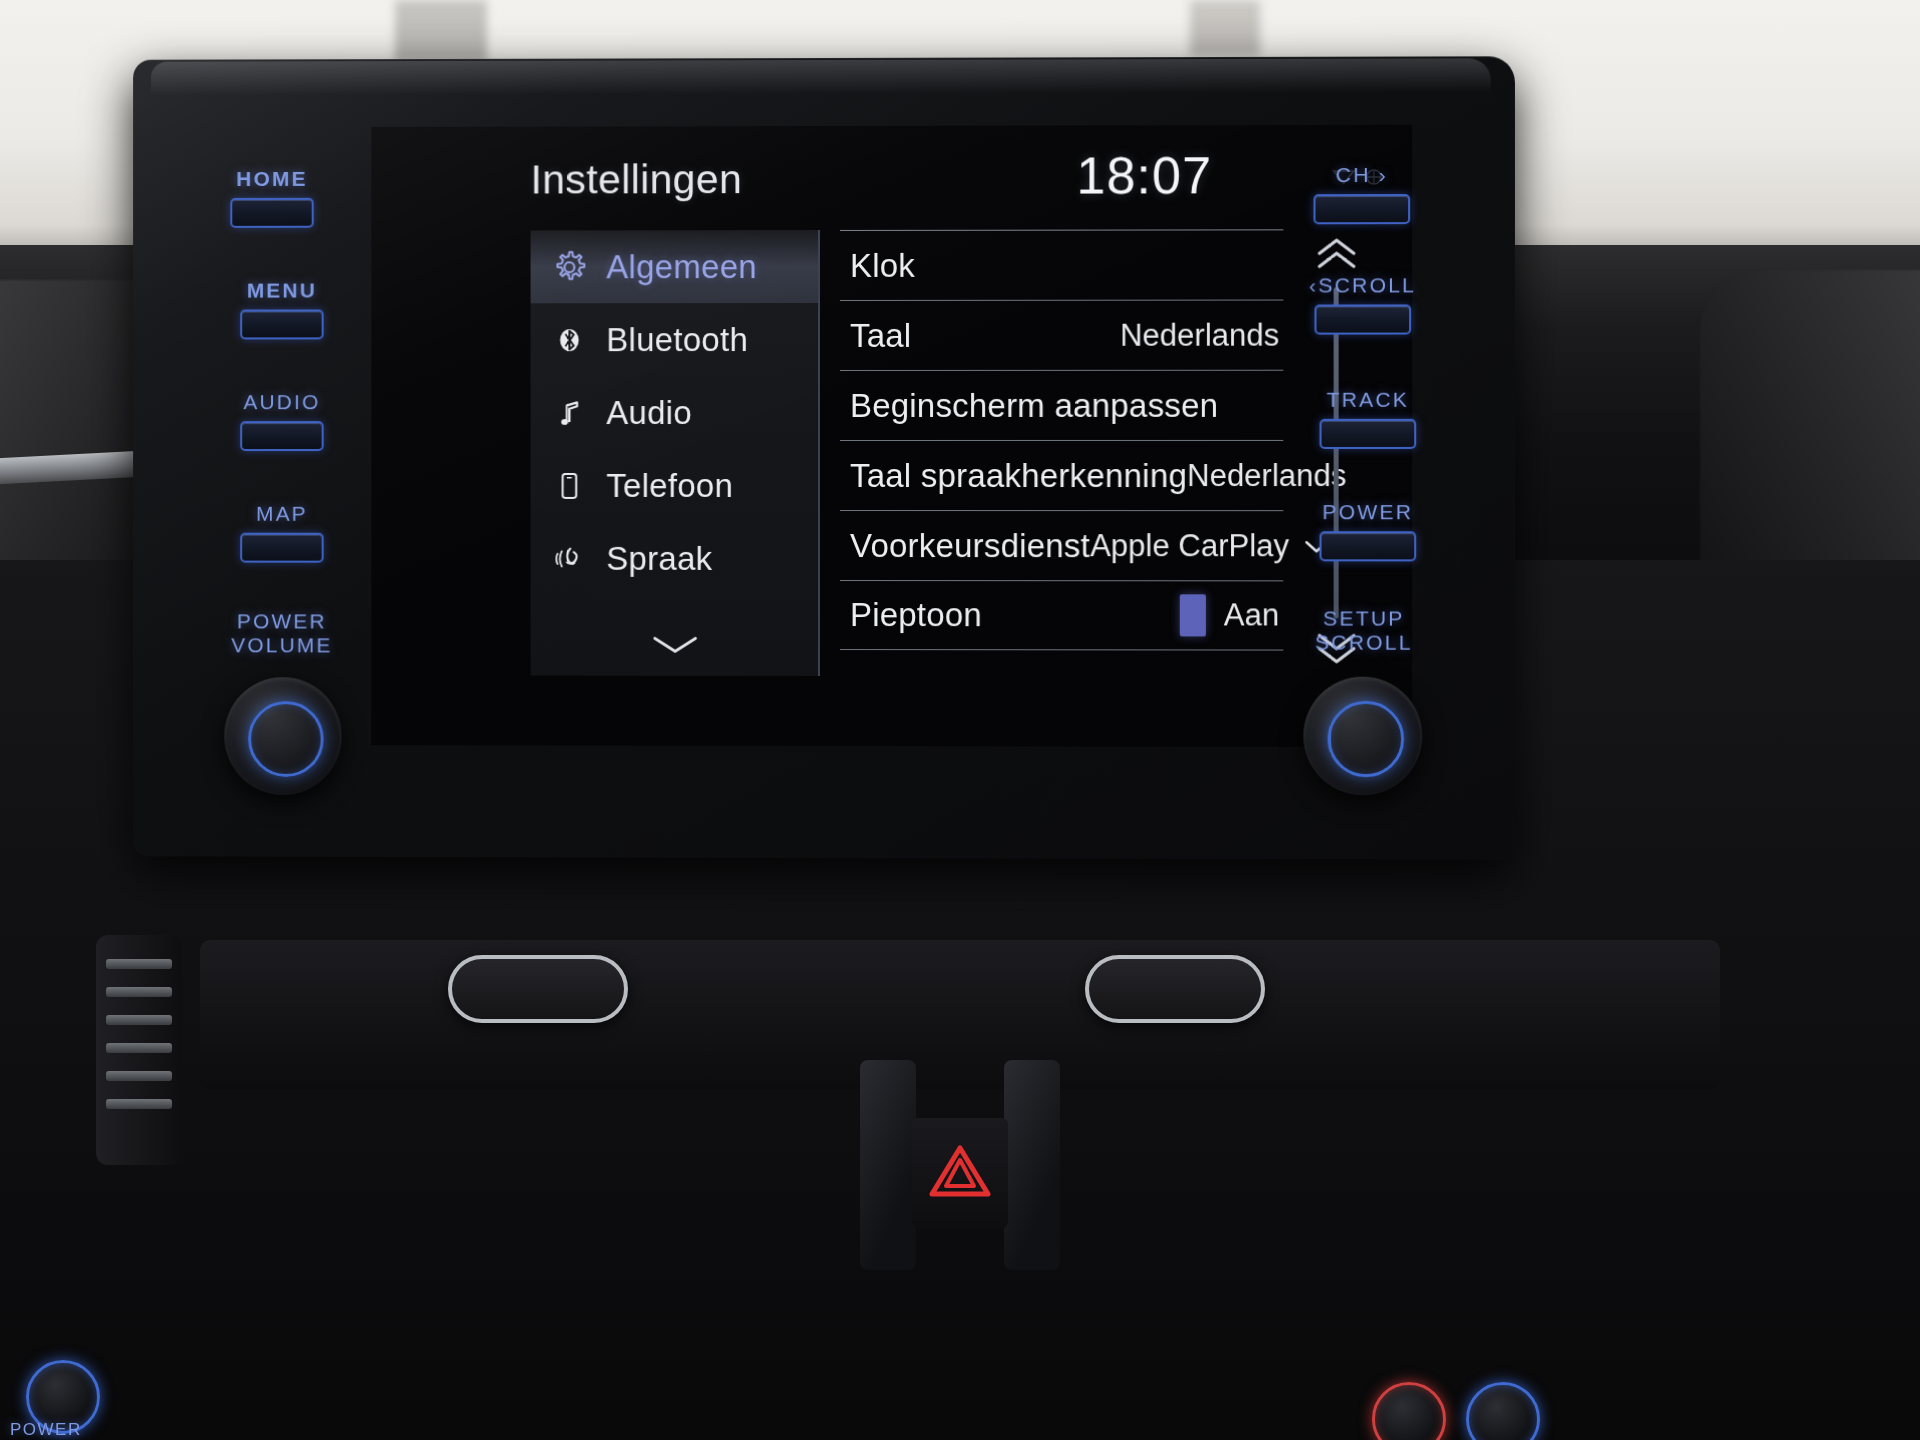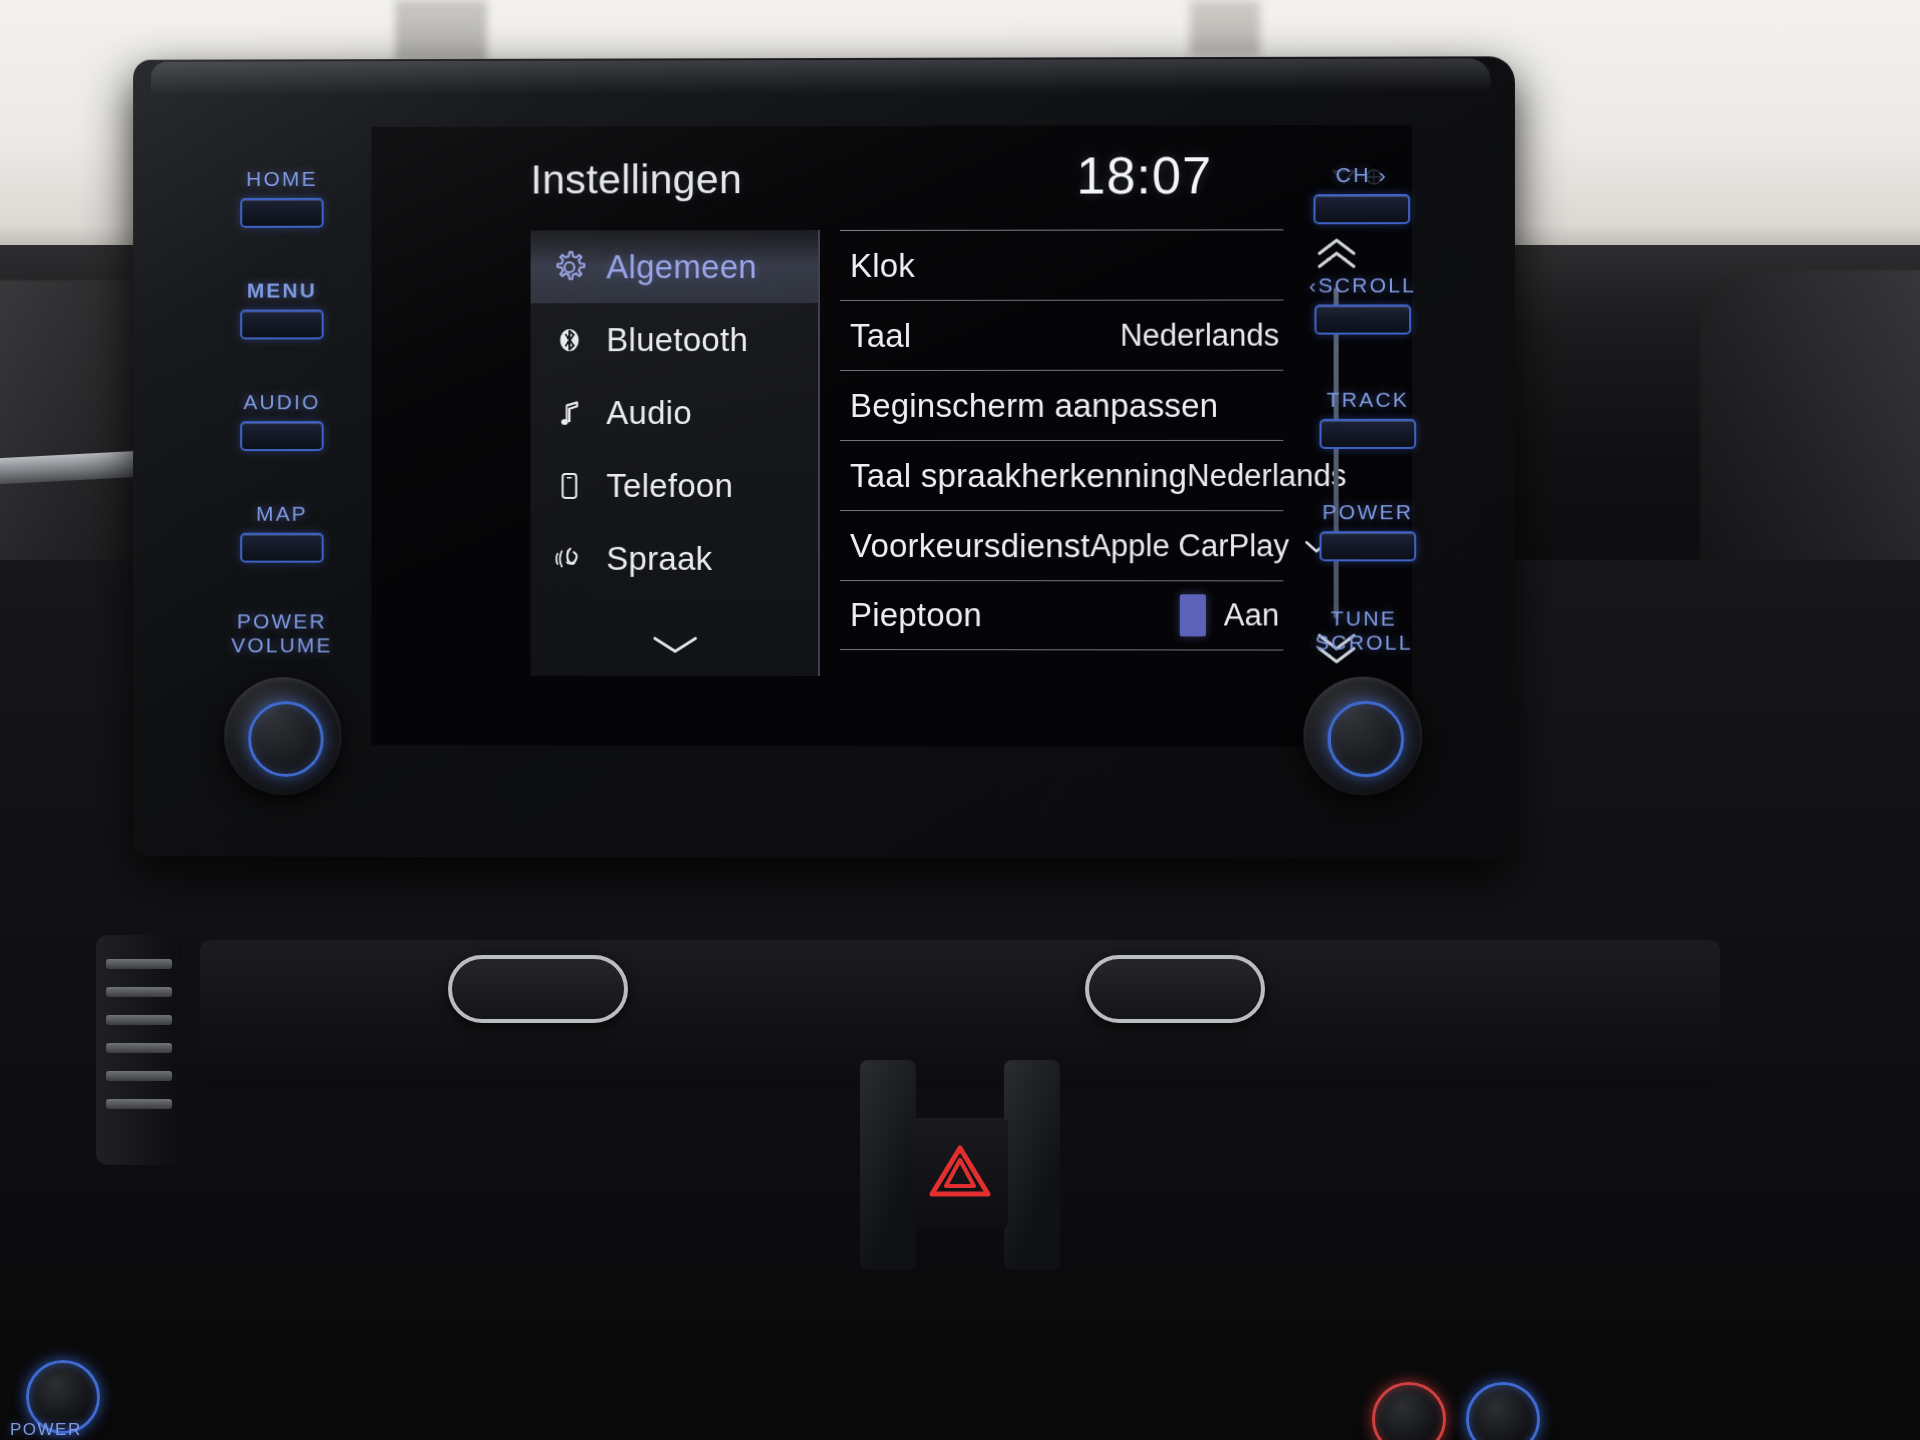--- a/index.html
+++ b/index.html
@@ -455,21 +455,21 @@
                 </svg>
               </span>
             </div>
           </div>
         </div>
 
         <div class="screen-sheen"></div>
       </div>
     </div>
 
-    <div class="hw" style="left:108px; top:108px;">
+    <div class="hw" style="left:98px; top:108px;font-weight:bold;">
       <div class="hw-label">HOME</div>
       <div class="hw-key"></div>
     </div>
     <div class="hw" style="left:108px; top:220px;font-weight:bold;">
       <div class="hw-label">MENU</div>
       <div class="hw-key"></div>
     </div>
     <div class="hw" style="left:108px; top:332px;">
       <div class="hw-label">AUDIO</div>
       <div class="hw-key"></div>
@@ -494,21 +494,21 @@
     </div>
     <div class="hw" style="right:98px; top:330px;">
       <div class="hw-label">TRACK</div>
       <div class="hw-key wide"></div>
     </div>
     <div class="hw" style="right:98px; top:442px;">
       <div class="hw-label">POWER</div>
       <div class="hw-key wide"></div>
     </div>
     <div class="hw" style="right:100px; top:548px; width:100px;">
-      <div class="hw-label">TUNE
+      <div class="hw-label">SETUP
 SCROLL</div>
     </div>
     <div class="knob" style="right:92px; top:618px;"></div>
   </div>
 
   <div class="console-shelf"></div>
   <div class="vent" style="left:448px; top:955px;"></div>
   <div class="vent" style="left:1085px; top:955px;"></div>
 
   <div class="hazard-housing">

